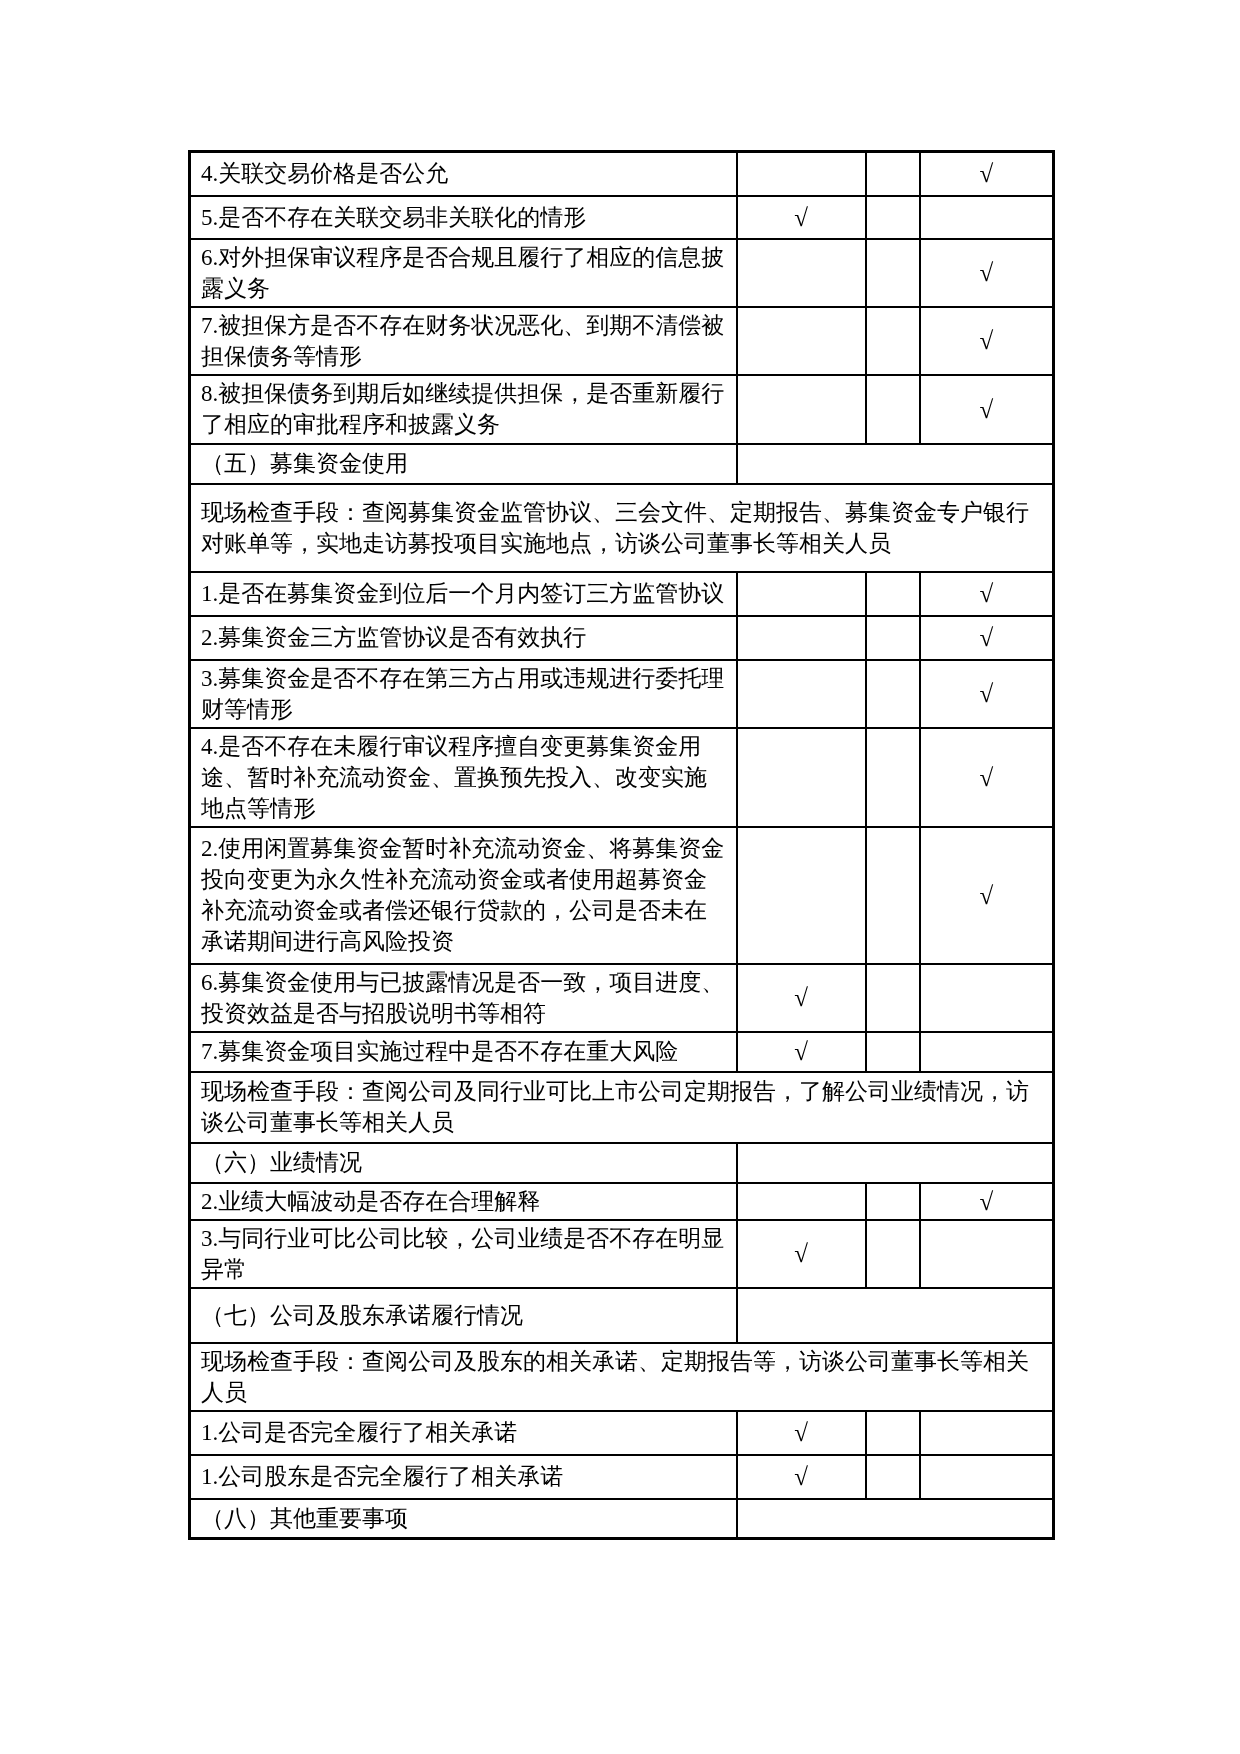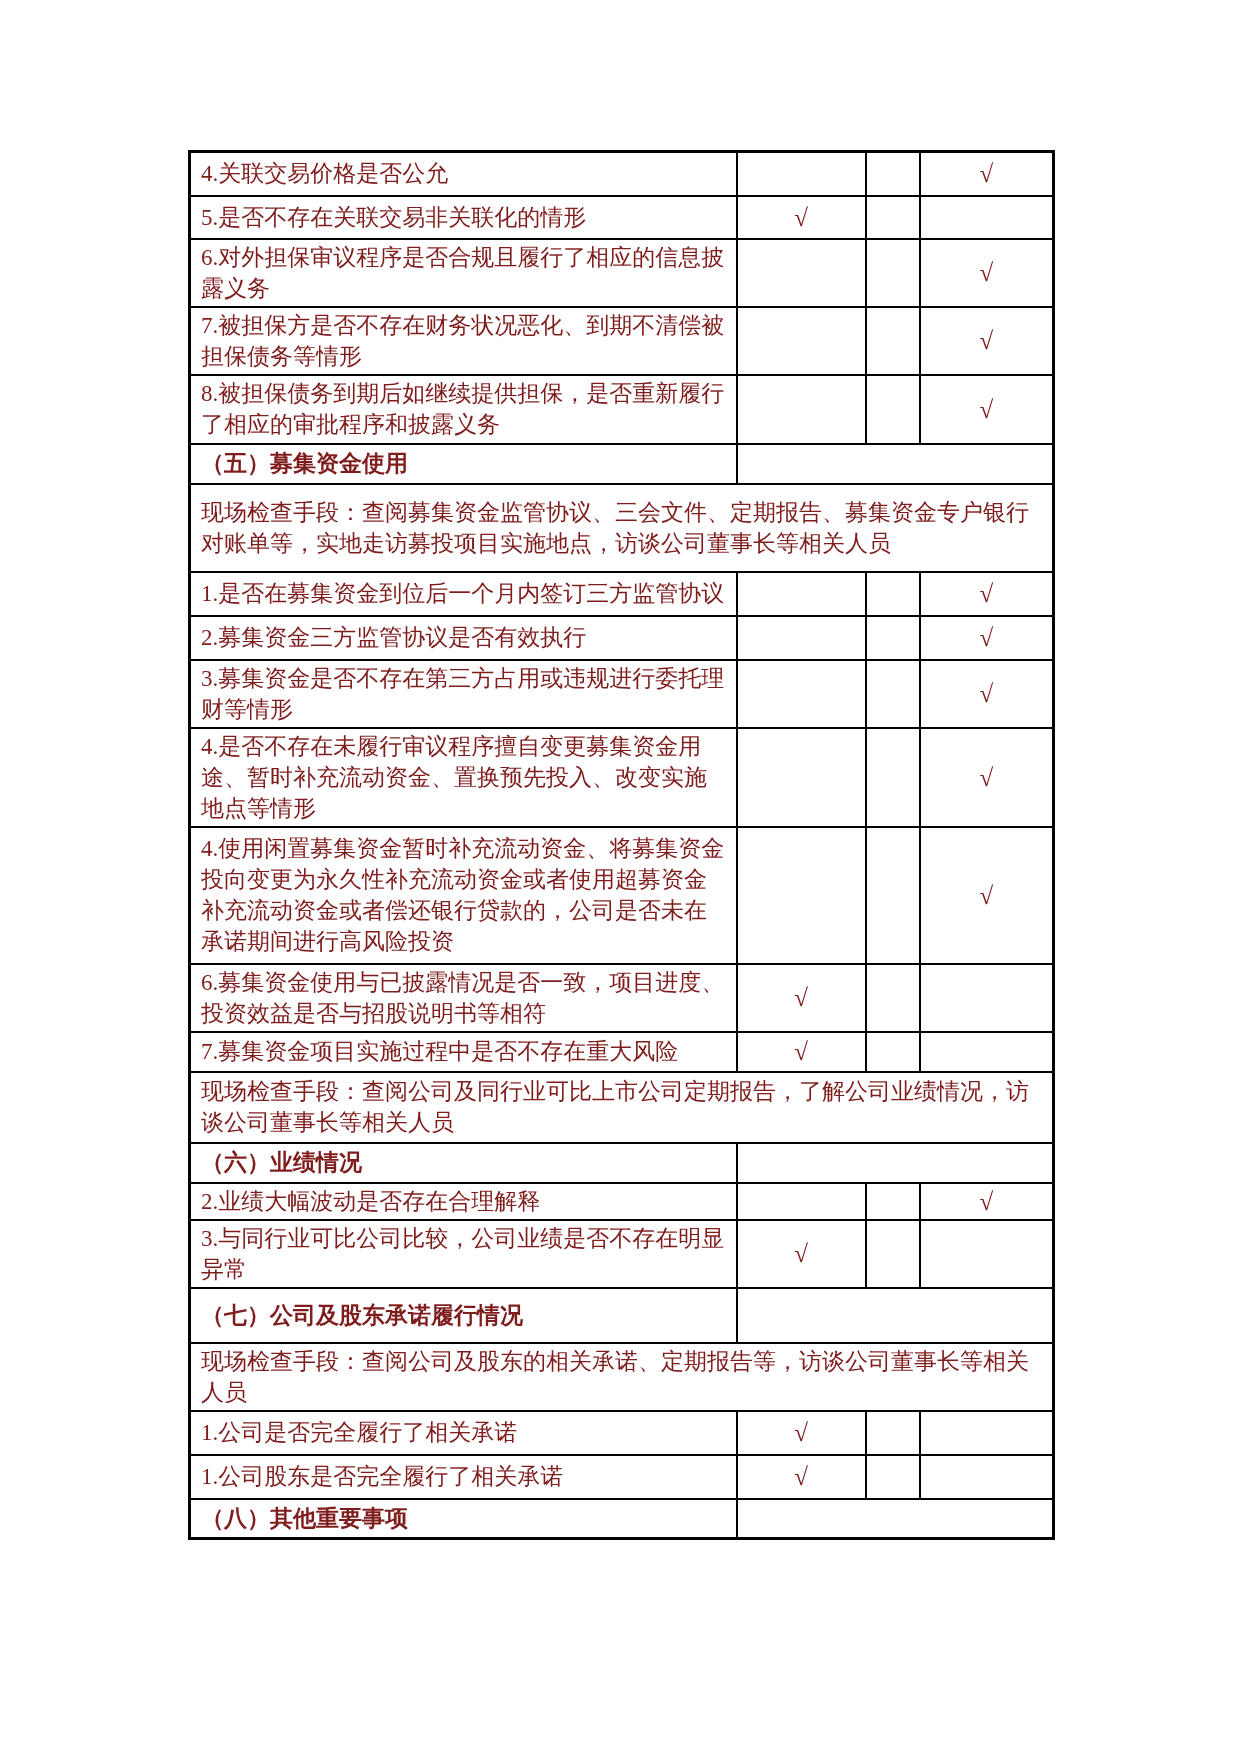--- a/index.html
+++ b/index.html
@@ -2,42 +2,42 @@
 <html><head>
 <meta charset="utf-8">
 <style>
   html,body { margin:0; padding:0; background:#e8e8e8; }
   .page {
     position:relative;
     width:1240px; height:1754px;
     background:#ffffff;
     margin:0 auto;
     font-family:"Liberation Serif","DejaVu Serif",serif;
-    color:#7f1d1d;
+    color:#000000;
   }
   table.checklist {
     position:absolute;
     left:188px; top:150px;
     width:864px;
     border-collapse:collapse;
     table-layout:fixed;
     border:3px solid #000000;
     font-size:23px;
   }
   table.checklist td {
     border:2px solid #000000;
     vertical-align:middle;
     line-height:31px;
     overflow:hidden;
   }
   td.question, td.method, td.section {
     padding:2px 8px 2px 10px;
     text-align:left;
   }
-  td.section { font-weight:bold;margin-top:25px; }
+  td.section { font-weight:normal;margin-top:25px; }
   td.check {
     text-align:center;
     padding:0;
     font-size:25px;
   }
 </style>
 </head>
 <body>
 
 <div class="page">
@@ -104,21 +104,21 @@
           <td class="check"></td>
           <td class="check">√</td>
         </tr>
         <tr style="height: 98px;">
           <td class="question">4.是否不存在未履行审议程序擅自变更募集资金用途、暂时补充流动资金、置换预先投入、改变实施地点等情形</td>
           <td class="check"></td>
           <td class="check"></td>
           <td class="check">√</td>
         </tr>
         <tr style="height: 137px;">
-          <td class="question">4.使用闲置募集资金暂时补充流动资金、将募集资金投向变更为永久性补充流动资金或者使用超募资金补充流动资金或者偿还银行贷款的，公司是否未在承诺期间进行高风险投资</td>
+          <td class="question">2.使用闲置募集资金暂时补充流动资金、将募集资金投向变更为永久性补充流动资金或者使用超募资金补充流动资金或者偿还银行贷款的，公司是否未在承诺期间进行高风险投资</td>
           <td class="check"></td>
           <td class="check"></td>
           <td class="check">√</td>
         </tr>
         <tr style="height: 67px;">
           <td class="question">6.募集资金使用与已披露情况是否一致，项目进度、投资效益是否与招股说明书等相符</td>
           <td class="check">√</td>
           <td class="check"></td>
           <td class="check"></td>
         </tr>

